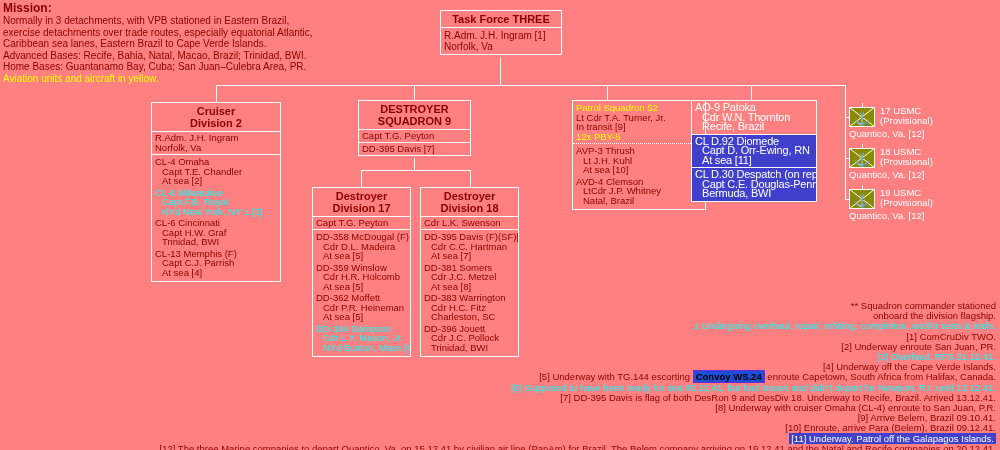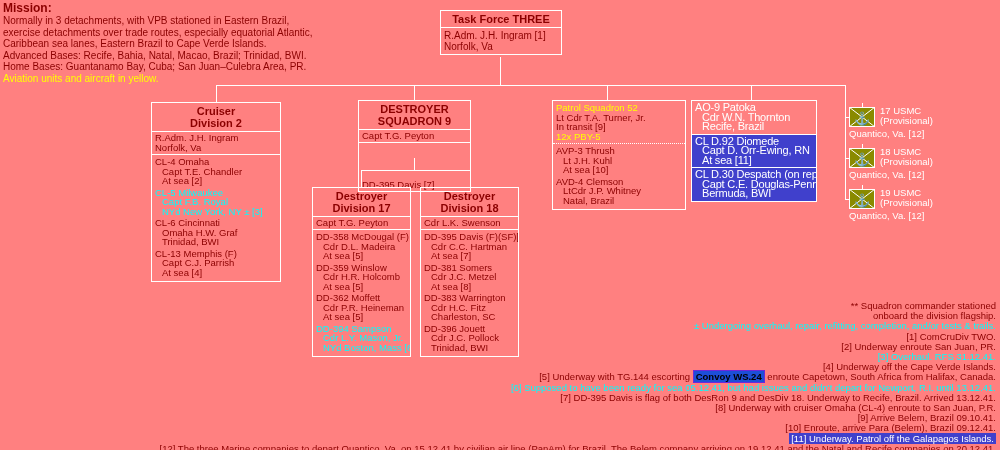--- a/index.html
+++ b/index.html
@@ -11,21 +11,21 @@
     position:relative; overflow:hidden;
     color:#8B0000;
   }
   .line { position:absolute; background:#FFFFFF; }
 
   
   .box { position:absolute; border:1px solid #FFFFFF; color:#8B0000; overflow:hidden; }
   .box-title { font-weight:bold; text-align:center; font-size:11px; line-height:12px;
                padding:2px 1px; border-bottom:1px solid #FFFFFF; white-space:nowrap; }
   .sec { padding:1px 3px; font-size:9.5px; line-height:10px; border-bottom:1px solid #FFFFFF; white-space:nowrap; }
-  .sec.last { border-bottom:none;margin-top:36px; }
+  .sec.last { border-bottom:none; }
   .ships { padding:2px 3px 2px 3px; font-size:9.5px; line-height:9.5px; white-space:nowrap; }
   .ship { margin-bottom:2px; }
   .ship div.ind { padding-left:7px; }
 
   .maroon { color:#8B0000; }
   .cyan   { color:#00FFFF; }
   .yellow { color:#FFFF00; }
   .white  { color:#FFFFFF; }
 
   
@@ -109,21 +109,21 @@
       <div class="ind">Capt T.E. Chandler</div>
       <div class="ind">At sea [2]</div>
     </div>
     <div class="ship cyan">
       <div>CL-5 Milwaukee</div>
       <div class="ind">Capt F.B. Royal</div>
       <div class="ind">NYd New York, NY ± [3]</div>
     </div>
     <div class="ship">
       <div>CL-6 Cincinnati</div>
-      <div class="ind">Omaha H.W. Graf</div>
+      <div class="ind">Capt H.W. Graf</div>
       <div class="ind">Trinidad, BWI</div>
     </div>
     <div class="ship">
       <div>CL-13 Memphis (F)</div>
       <div class="ind">Capt C.J. Parrish</div>
       <div class="ind">At sea [4]</div>
     </div>
   </div>
 </div>
 
@@ -189,21 +189,21 @@
       <div class="ind">Charleston, SC</div>
     </div>
     <div class="ship">
       <div>DD-396 Jouett</div>
       <div class="ind">Cdr J.C. Pollock</div>
       <div class="ind">Trinidad, BWI</div>
     </div>
   </div>
 </div>
 
-<div class="box" style="left:552px;top:100px;width:134px">
+<div class="box" style="left:572px;top:100px;width:134px">
   <div class="ships" style="padding:2px 3px">
     <div class="yellow">Patrol Squadron 52</div>
     <div class="ind">Lt Cdr T.A. Turner, Jr.</div>
     <div class="ind">In transit [9]</div>
     <div class="ind yellow">12x PBY-5</div>
   </div>
   <div class="ships dotted">
     <div class="ship">
       <div>AVP-3 Thrush</div>
       <div class="ind">Lt J.H. Kuhl</div>

